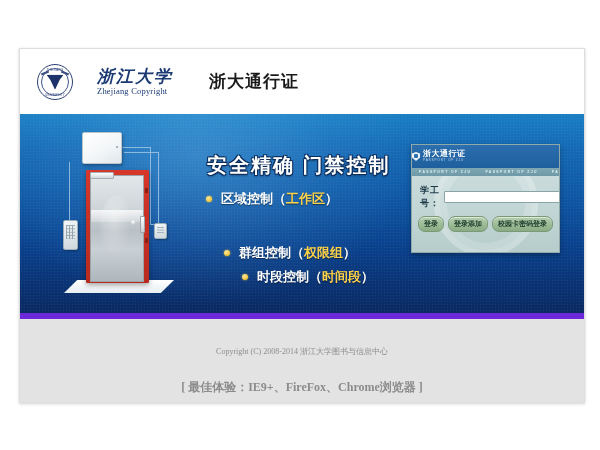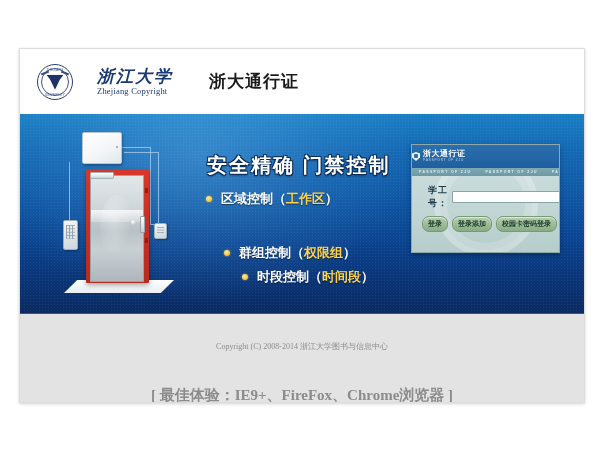--- a/index.html
+++ b/index.html
@@ -246,21 +246,21 @@
   .strip{
     position:relative;height:8px;
     background:linear-gradient(180deg,#7fa8b4,#6e98a6);
     overflow:hidden;white-space:nowrap;
     display:flex;align-items:center;
   }
   .strip span{
     font-size:3.4px;color:#dff0f5;letter-spacing:1.4px;
     padding:0 7px;font-weight:bold;
   }
-  .form{position:relative;padding:8px 8px 0 16px;}
+  .form{position:relative;padding:8px 8px 0 8px;}
   .frow{display:flex;align-items:center;margin-bottom:6px;}
   .flabel{
     width:44px;text-align:right;font-size:9px;font-weight:bold;
     color:#1e3b4a;letter-spacing:1px;margin-right:4px;
   }
   .finput{
     flex:1;height:12px;background:#ffffff;border:1px solid #8ba4a8;
     border-radius:1px;font-size:8px;padding:0 2px;color:#222;
     font-family:"Liberation Sans",sans-serif;box-sizing:border-box;
   }
@@ -273,28 +273,28 @@
     font-size:7px;font-weight:bold;color:#1d3c2c;
     padding:2px 5px;white-space:nowrap;cursor:pointer;
     box-shadow:inset 0 1px 0 rgba(255,255,255,.55);
     font-family:"Liberation Sans",sans-serif;
   }
 
   
   .footer{
     position:absolute;left:0;top:264px;width:564px;height:89px;
     background:#e3e3e3;
-    border-top:1px solid #6d28d9;
+    border-top:6px solid #6d28d9;
   }
   .footer .line{
     text-align:center;color:#8c8c8c;
     font-family:"Liberation Serif","DejaVu Serif",serif;
   }
   .f1{margin-top:27px;font-size:8px;}
-  .f2{margin-top:34px;font-size:15px;font-weight:bold;color:#7d7d7d;}
+  .f2{margin-top:22px;font-size:12px;font-weight:bold;color:#7d7d7d;}
 </style>
 </head>
 <body>
 
 <div id="page">
   <div class="card">
 
     <div class="header">
       <div class="logo-wrap">
         <div class="seal">

